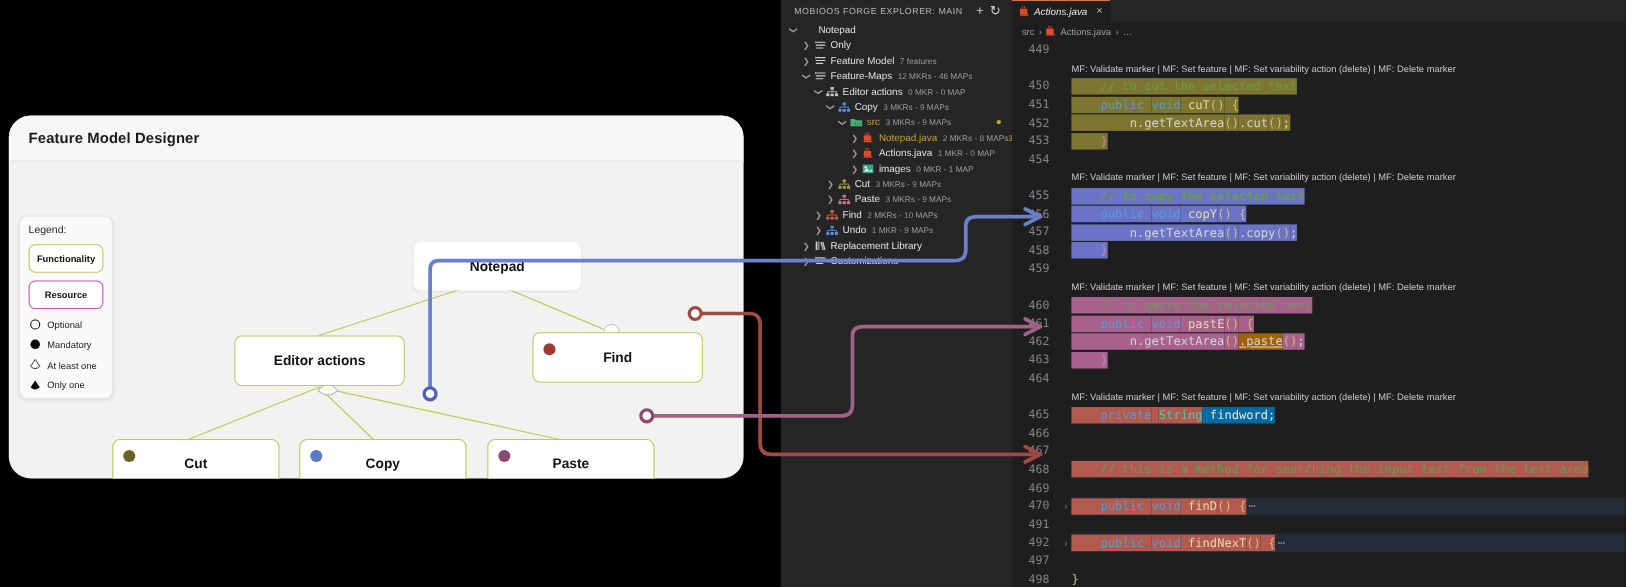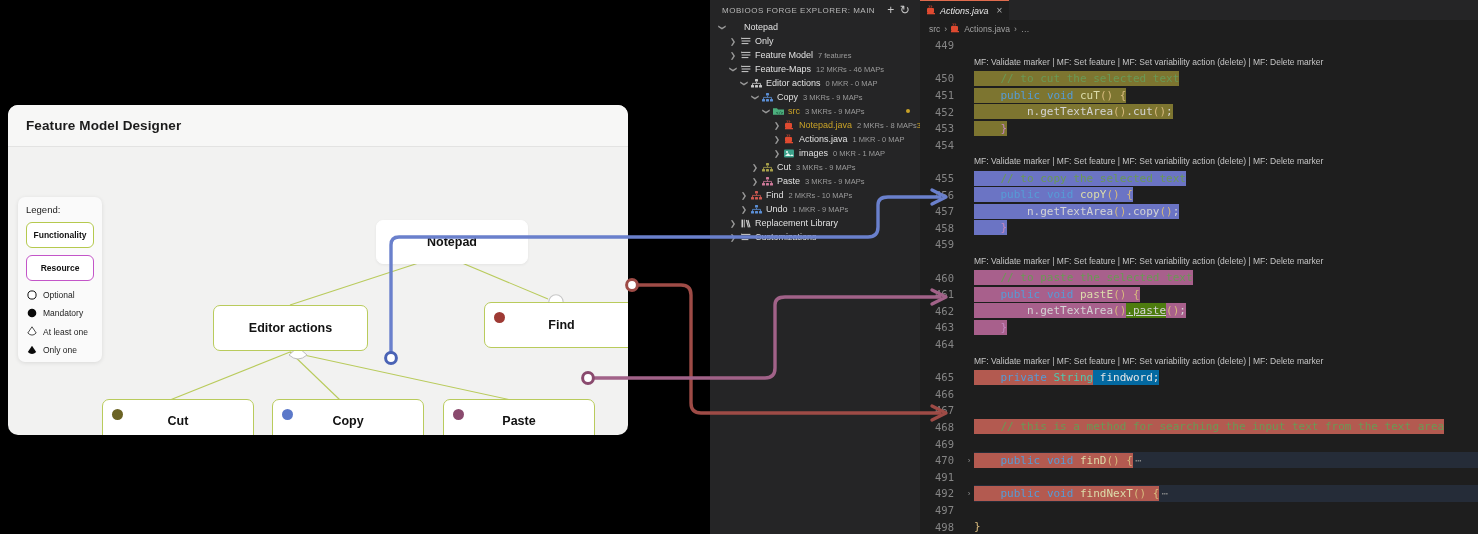--- a/index.html
+++ b/index.html
@@ -8,23 +8,23 @@
     width: 1478px; height: 534px;
     background: #000;
     font-family: "Liberation Sans", sans-serif;
     overflow: hidden;
     position: relative;
   }
 
   
   #fm-panel {
     position: absolute; left: 8px; top: 105px;
-    width: 620px; height: 330px;
+    width: 668px; height: 330px;
     background: #f2f2f1;
-    border-radius: 10px;
+    border-radius: 20px;
     overflow: hidden;
     z-index: 4;
   }
   #fm-titlebar {
     height: 42px; background: #f7f7f6;
     border-bottom: 1px solid #e3e3e2;
     display: flex; align-items: center; padding-left: 18px;
   }
   #fm-title { font-size: 13.5px; font-weight: bold; color: #1b1b1b; letter-spacing: .1px; }
   #fm-canvas { position: relative; width: 100%; height: 288px; }
@@ -484,21 +484,21 @@
           <span class="ctext"></span>
         </div>
         <div class="crow">
           <span class="lnum"></span>
           <span class="fold"></span>
           <span class="mk">MF: Validate marker | MF: Set feature | MF: Set variability action (delete) | MF: Delete marker</span>
         </div>
         <div class="crow">
           <span class="lnum">455</span>
           <span class="fold"></span>
-          <span class="ctext"><span class="c hl" style="background: rgb(107, 116, 196);">    // to copy the selected text</span></span>
+          <span class="ctext"><span class="c hl" style="background: rgb(107, 116, 196); font-weight: bold;">    // to copy the selected text</span></span>
         </div>
         <div class="crow">
           <span class="lnum">456</span>
           <span class="fold"></span>
           <span class="ctext"><span class="n hl" style="background: rgb(107, 116, 196);">    </span><span class="k hl" style="background: rgb(107, 116, 196);">public</span><span class="n hl" style="background: rgb(107, 116, 196);"> </span><span class="k hl" style="background: rgb(107, 116, 196);">void</span><span class="n hl" style="background: rgb(107, 116, 196);"> </span><span class="m hl" style="background: rgb(107, 116, 196);">copY</span><span class="y hl" style="background: rgb(107, 116, 196);">()</span><span class="y hl" style="background: rgb(107, 116, 196);"> {</span></span>
         </div>
         <div class="crow">
           <span class="lnum">457</span>
           <span class="fold"></span>
           <span class="ctext"><span class="n hl" style="background: rgb(107, 116, 196);">        n.getTextArea</span><span class="y hl" style="background: rgb(107, 116, 196);">()</span><span class="n hl" style="background: rgb(107, 116, 196);">.copy</span><span class="y hl" style="background: rgb(107, 116, 196);">()</span><span class="n hl" style="background: rgb(107, 116, 196);">;</span></span>
@@ -524,21 +524,21 @@
           <span class="ctext"><span class="c hl" style="background: rgb(168, 96, 140);">    // to paste the selected text</span></span>
         </div>
         <div class="crow">
           <span class="lnum">461</span>
           <span class="fold"></span>
           <span class="ctext"><span class="n hl" style="background: rgb(168, 96, 140);">    </span><span class="k hl" style="background: rgb(168, 96, 140);">public</span><span class="n hl" style="background: rgb(168, 96, 140);"> </span><span class="k hl" style="background: rgb(168, 96, 140);">void</span><span class="n hl" style="background: rgb(168, 96, 140);"> </span><span class="m hl" style="background: rgb(168, 96, 140);">pastE</span><span class="y hl" style="background: rgb(168, 96, 140);">()</span><span class="y hl" style="background: rgb(168, 96, 140);"> {</span></span>
         </div>
         <div class="crow">
           <span class="lnum">462</span>
           <span class="fold"></span>
-          <span class="ctext"><span class="n hl" style="background: rgb(168, 96, 140);">        n.getTextArea</span><span class="y hl" style="background: rgb(168, 96, 140);">()</span><span class="n hl" style="background: #4d7c0f; text-decoration: underline;">.paste</span><span class="y hl" style="background: rgb(168, 96, 140);">()</span><span class="n hl" style="background: rgb(168, 96, 140);">;</span></span>
+          <span class="ctext"><span class="n hl" style="background: rgb(168, 96, 140);">        n.getTextArea</span><span class="y hl" style="background: rgb(168, 96, 140);">()</span><span class="n hl" style="background: #a16207; text-decoration: underline;">.paste</span><span class="y hl" style="background: rgb(168, 96, 140);">()</span><span class="n hl" style="background: rgb(168, 96, 140);">;</span></span>
         </div>
         <div class="crow">
           <span class="lnum">463</span>
           <span class="fold"></span>
           <span class="ctext"><span class="p hl" style="background: rgb(168, 96, 140);">    }</span></span>
         </div>
         <div class="crow">
           <span class="lnum">464</span>
           <span class="fold"></span>
           <span class="ctext"></span>

